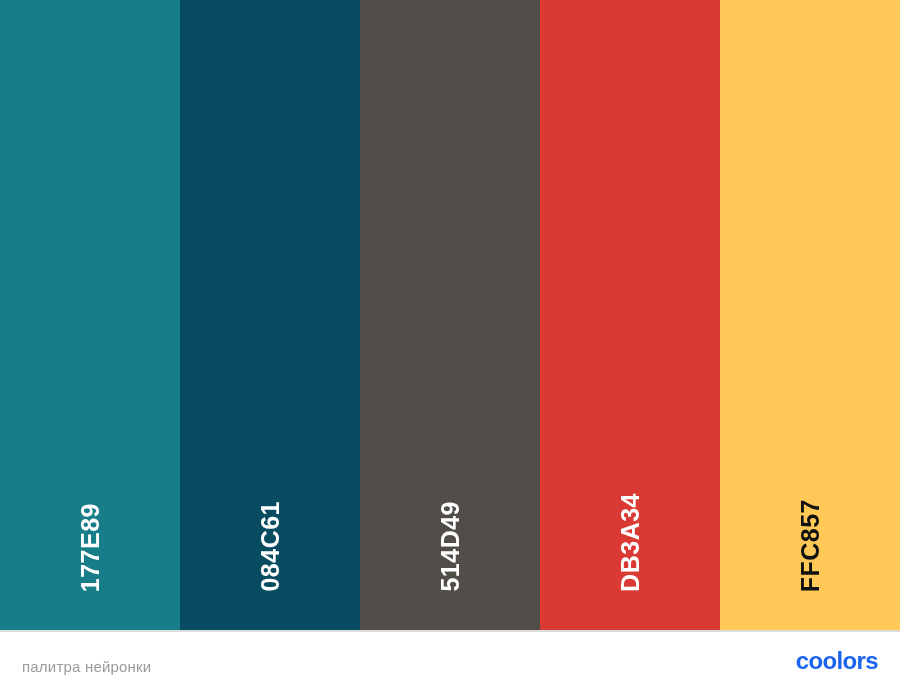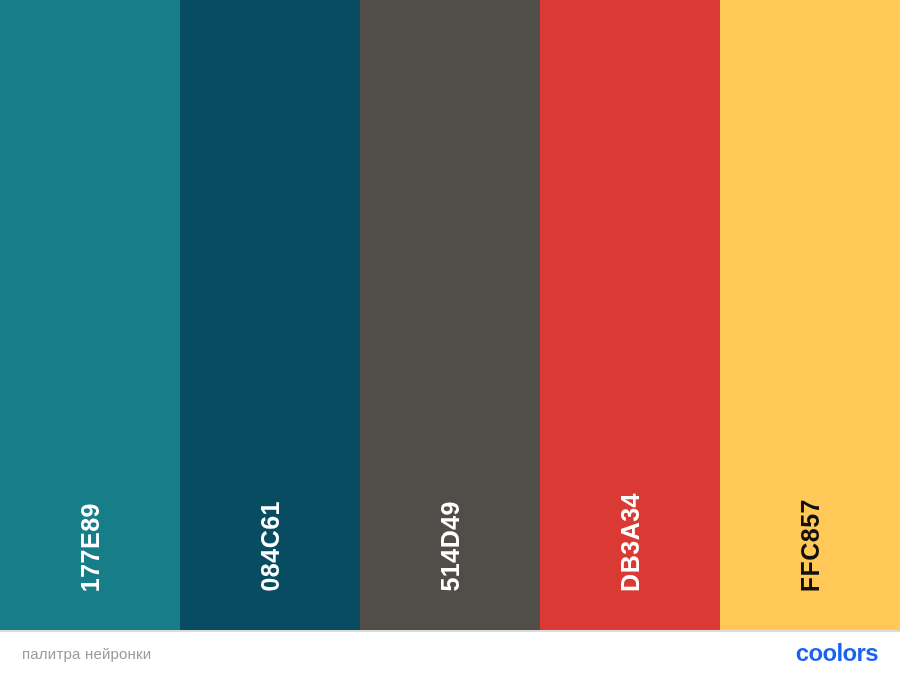--- a/index.html
+++ b/index.html
@@ -62,21 +62,21 @@
     background: #dcdcdc;
   }
 
   
   .footer-bar {
     position: relative;
     flex: 1 1 auto;
     width: 100%;
     background: #ffffff;
     display: flex;
-    align-items: center;
+    align-items: flex-end;
     justify-content: space-between;
     padding: 0 22px;
     box-sizing: border-box;
   }
 
   .footer-caption {
     font-size: 15px;
     color: #9b9b9b;
     letter-spacing: 0.2px;
     white-space: nowrap;

